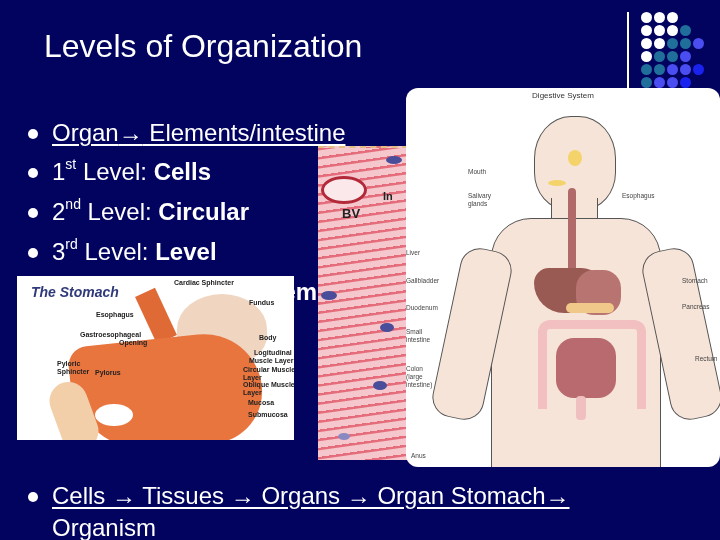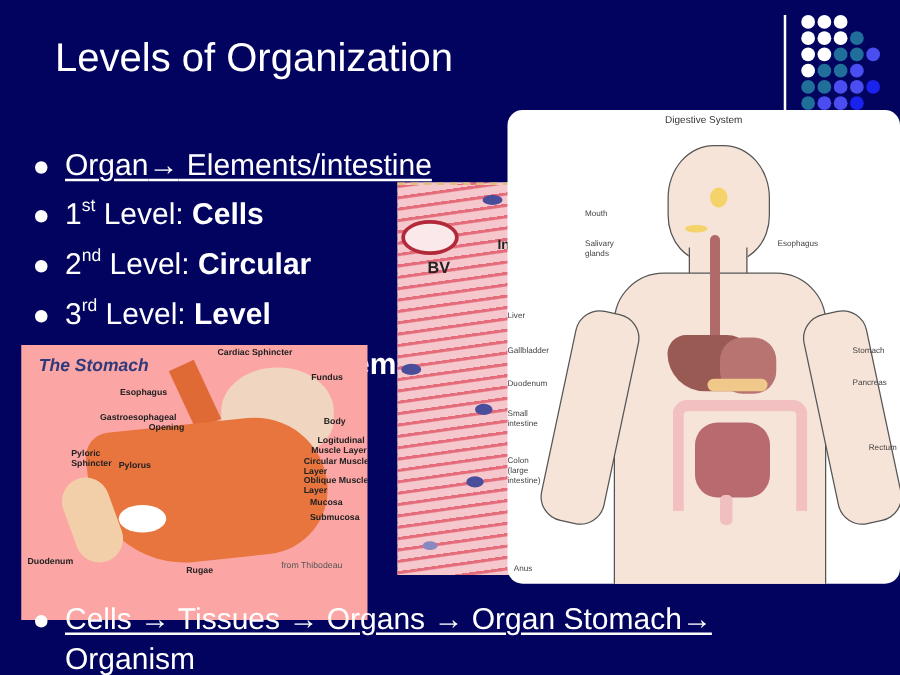--- a/index.html
+++ b/index.html
@@ -30,21 +30,21 @@
     left: 318px; top: 146px; width: 90px; height: 312px;
     background:
       repeating-linear-gradient(172deg, rgba(220,60,80,0.65) 0px, rgba(220,60,80,0.65) 2px, rgba(245,200,205,0.9) 3px, rgba(245,200,205,0.9) 9px),
       #f4c6cc;
     border-top: 2px dashed #e0c080;
   }
   .cell-nuc { position: absolute; border-radius: 50%; background: #4a4e9a; }
   .bv-ring { position: absolute; left: 3px; top: 28px; width: 40px; height: 22px; border: 3px solid #b22a3a; border-radius: 50%; background: #fbe8ea; }
   .bv-label { position: absolute; left: 24px; top: 58px; font-size: 13px; font-weight: bold; color: #222; }
   
-  .stomach { left: 17px; top: 276px; width: 277px; height: 220px; background: #fca5a5; }
+  .stomach { left: 17px; top: 276px; width: 277px; height: 164px; background: #ffffff; }
   .st-title { position: absolute; left: 14px; top: 8px; font-size: 14px; font-style: italic; font-weight: bold; color: #303a7a; }
   .st-lbl { position: absolute; font-size: 7px; font-weight: bold; color: #222; white-space: nowrap; line-height: 8px; }
   .st-body { position: absolute; left: 55px; top: 62px; width: 190px; height: 110px; background: #e8743e; border-radius: 30px 90px 80px 120px; transform: rotate(-6deg); }
   .st-fundus { position: absolute; left: 160px; top: 18px; width: 90px; height: 70px; background: #f0d6c0; border-radius: 50% 50% 40% 40%; }
   .st-eso { position: absolute; left: 128px; top: 14px; width: 22px; height: 52px; background: #e06a36; transform: rotate(-25deg); }
   .st-duo { position: absolute; left: 38px; top: 105px; width: 38px; height: 70px; background: #f2cfa8; border-radius: 20px; transform: rotate(-20deg); }
   .st-hole { position: absolute; left: 78px; top: 128px; width: 38px; height: 22px; background: #fff; border-radius: 50%; }
   
   .digest { left: 406px; top: 88px; width: 314px; height: 379px; background: #ffffff; border-radius: 12px; }
   .dg-title { position: absolute; left: 0; right: 0; top: 3px; text-align: center; font-size: 8px; color: #333; }
@@ -121,21 +121,21 @@
 </div>
 
 <div class="img muscle">
   <div class="bv-ring"></div>
   <div class="bv-label">BV</div>
   <div class="cell-nuc" style="left:68px;top:8px;width:16px;height:8px"></div>
   <div class="cell-nuc" style="left:3px;top:143px;width:16px;height:9px"></div>
   <div class="cell-nuc" style="left:62px;top:175px;width:14px;height:9px"></div>
   <div class="cell-nuc" style="left:55px;top:233px;width:14px;height:9px"></div>
   <div class="cell-nuc" style="left:20px;top:285px;width:12px;height:7px;background:#8a88c0"></div>
-  <div style="position:absolute;left:80px;top:42px;font-size:11px;color:#222;font-weight:bold">In</div>
+  <div style="position:absolute;left:65px;top:42px;font-size:11px;color:#222;font-weight:bold">In</div>
 </div>
 
 <div class="img stomach">
   <div class="st-title">The Stomach</div>
   <div class="st-fundus"></div>
   <div class="st-eso"></div>
   <div class="st-body"></div>
   <div class="st-duo"></div>
   <div class="st-hole"></div>
   <div class="st-lbl" style="left:157px;top:3px">Cardiac Sphincter</div>

